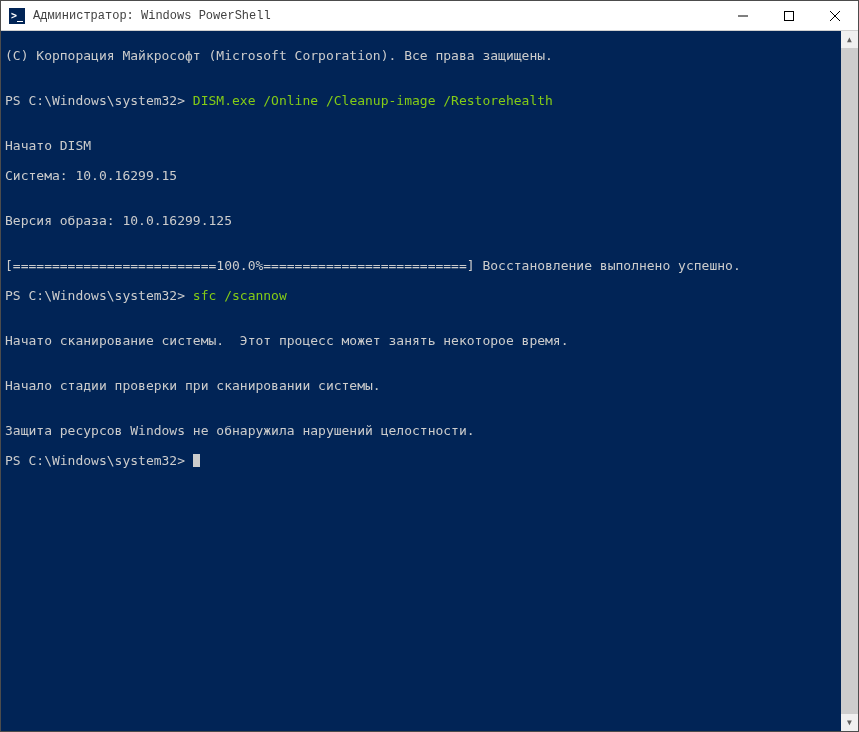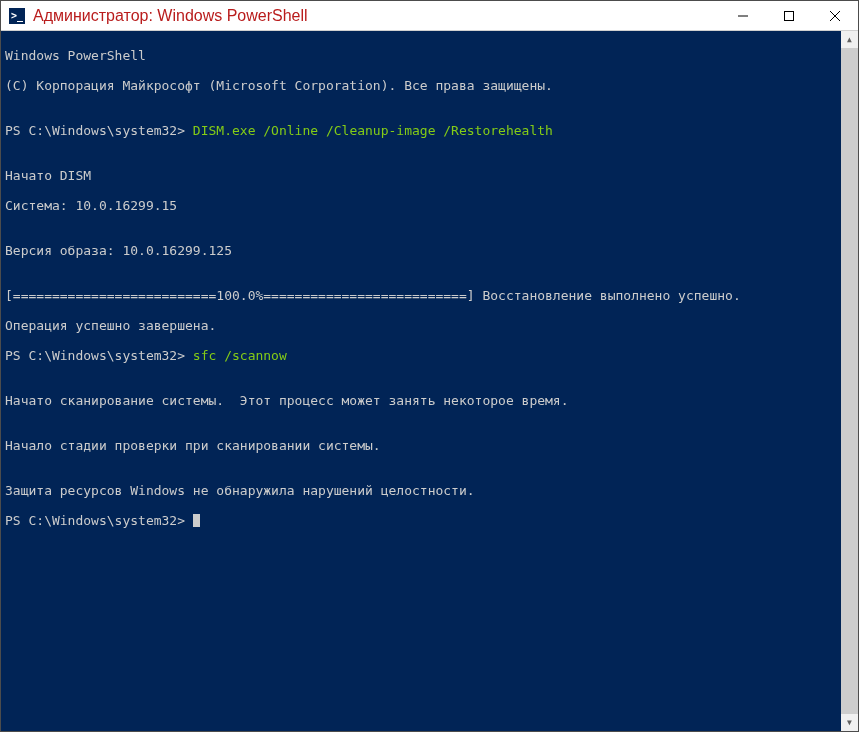--- a/index.html
+++ b/index.html
@@ -26,23 +26,24 @@
     display: flex;
     align-items: center;
     justify-content: center;
     color: #ffffff;
     font-size: 10px;
     font-weight: bold;
     font-family: Consolas, monospace;
   }
   .titlebar .title {
     flex: 1;
-    font-size: 16px;
-    color: #b91c1c;
+    font-size: 12px;
+    color: #404040;
     padding-left: 2px;
+    font-family: Liberation Mono, monospace;
   }
   .titlebar .ctrls {
     display: flex;
     height: 100%;
   }
   .titlebar .ctrl {
     width: 46px;
     height: 100%;
     display: flex;
     align-items: center;
@@ -129,32 +130,30 @@
     <div class="ctrl close">
       <svg width="10" height="10">
           <line x1="0" y1="0" x2="10" y2="10"></line>
           <line x1="10" y1="0" x2="0" y2="10"></line>
         </svg>
     </div>
   </div>
 </div>
 
 <div class="terminal">
-<div class="line">Windows PowerShell</div>
 <div class="line">(C) Корпорация Майкрософт (Microsoft Corporation). Все права защищены.</div>
 <div class="line"></div>
 <div class="line"><span class="prompt">PS C:\Windows\system32&gt; </span><span class="cmd">DISM.exe /Online /Cleanup-image /Restorehealth</span></div>
 <div class="line"></div>
 <div class="line">Начато DISM</div>
 <div class="line">Система: 10.0.16299.15</div>
 <div class="line"></div>
 <div class="line">Версия образа: 10.0.16299.125</div>
 <div class="line"></div>
 <div class="line">[==========================100.0%==========================] Восстановление выполнено успешно.</div>
-<div class="line">Операция успешно завершена.</div>
 <div class="line"><span class="prompt">PS C:\Windows\system32&gt; </span><span class="cmd">sfc /scannow</span></div>
 <div class="line"></div>
 <div class="line">Начато сканирование системы.  Этот процесс может занять некоторое время.</div>
 <div class="line"></div>
 <div class="line">Начало стадии проверки при сканировании системы.</div>
 <div class="line"></div>
 <div class="line">Защита ресурсов Windows не обнаружила нарушений целостности.</div>
 <div class="line"><span class="prompt">PS C:\Windows\system32&gt; </span><span class="cursor"></span></div>
 
   <div class="scrollbar">

